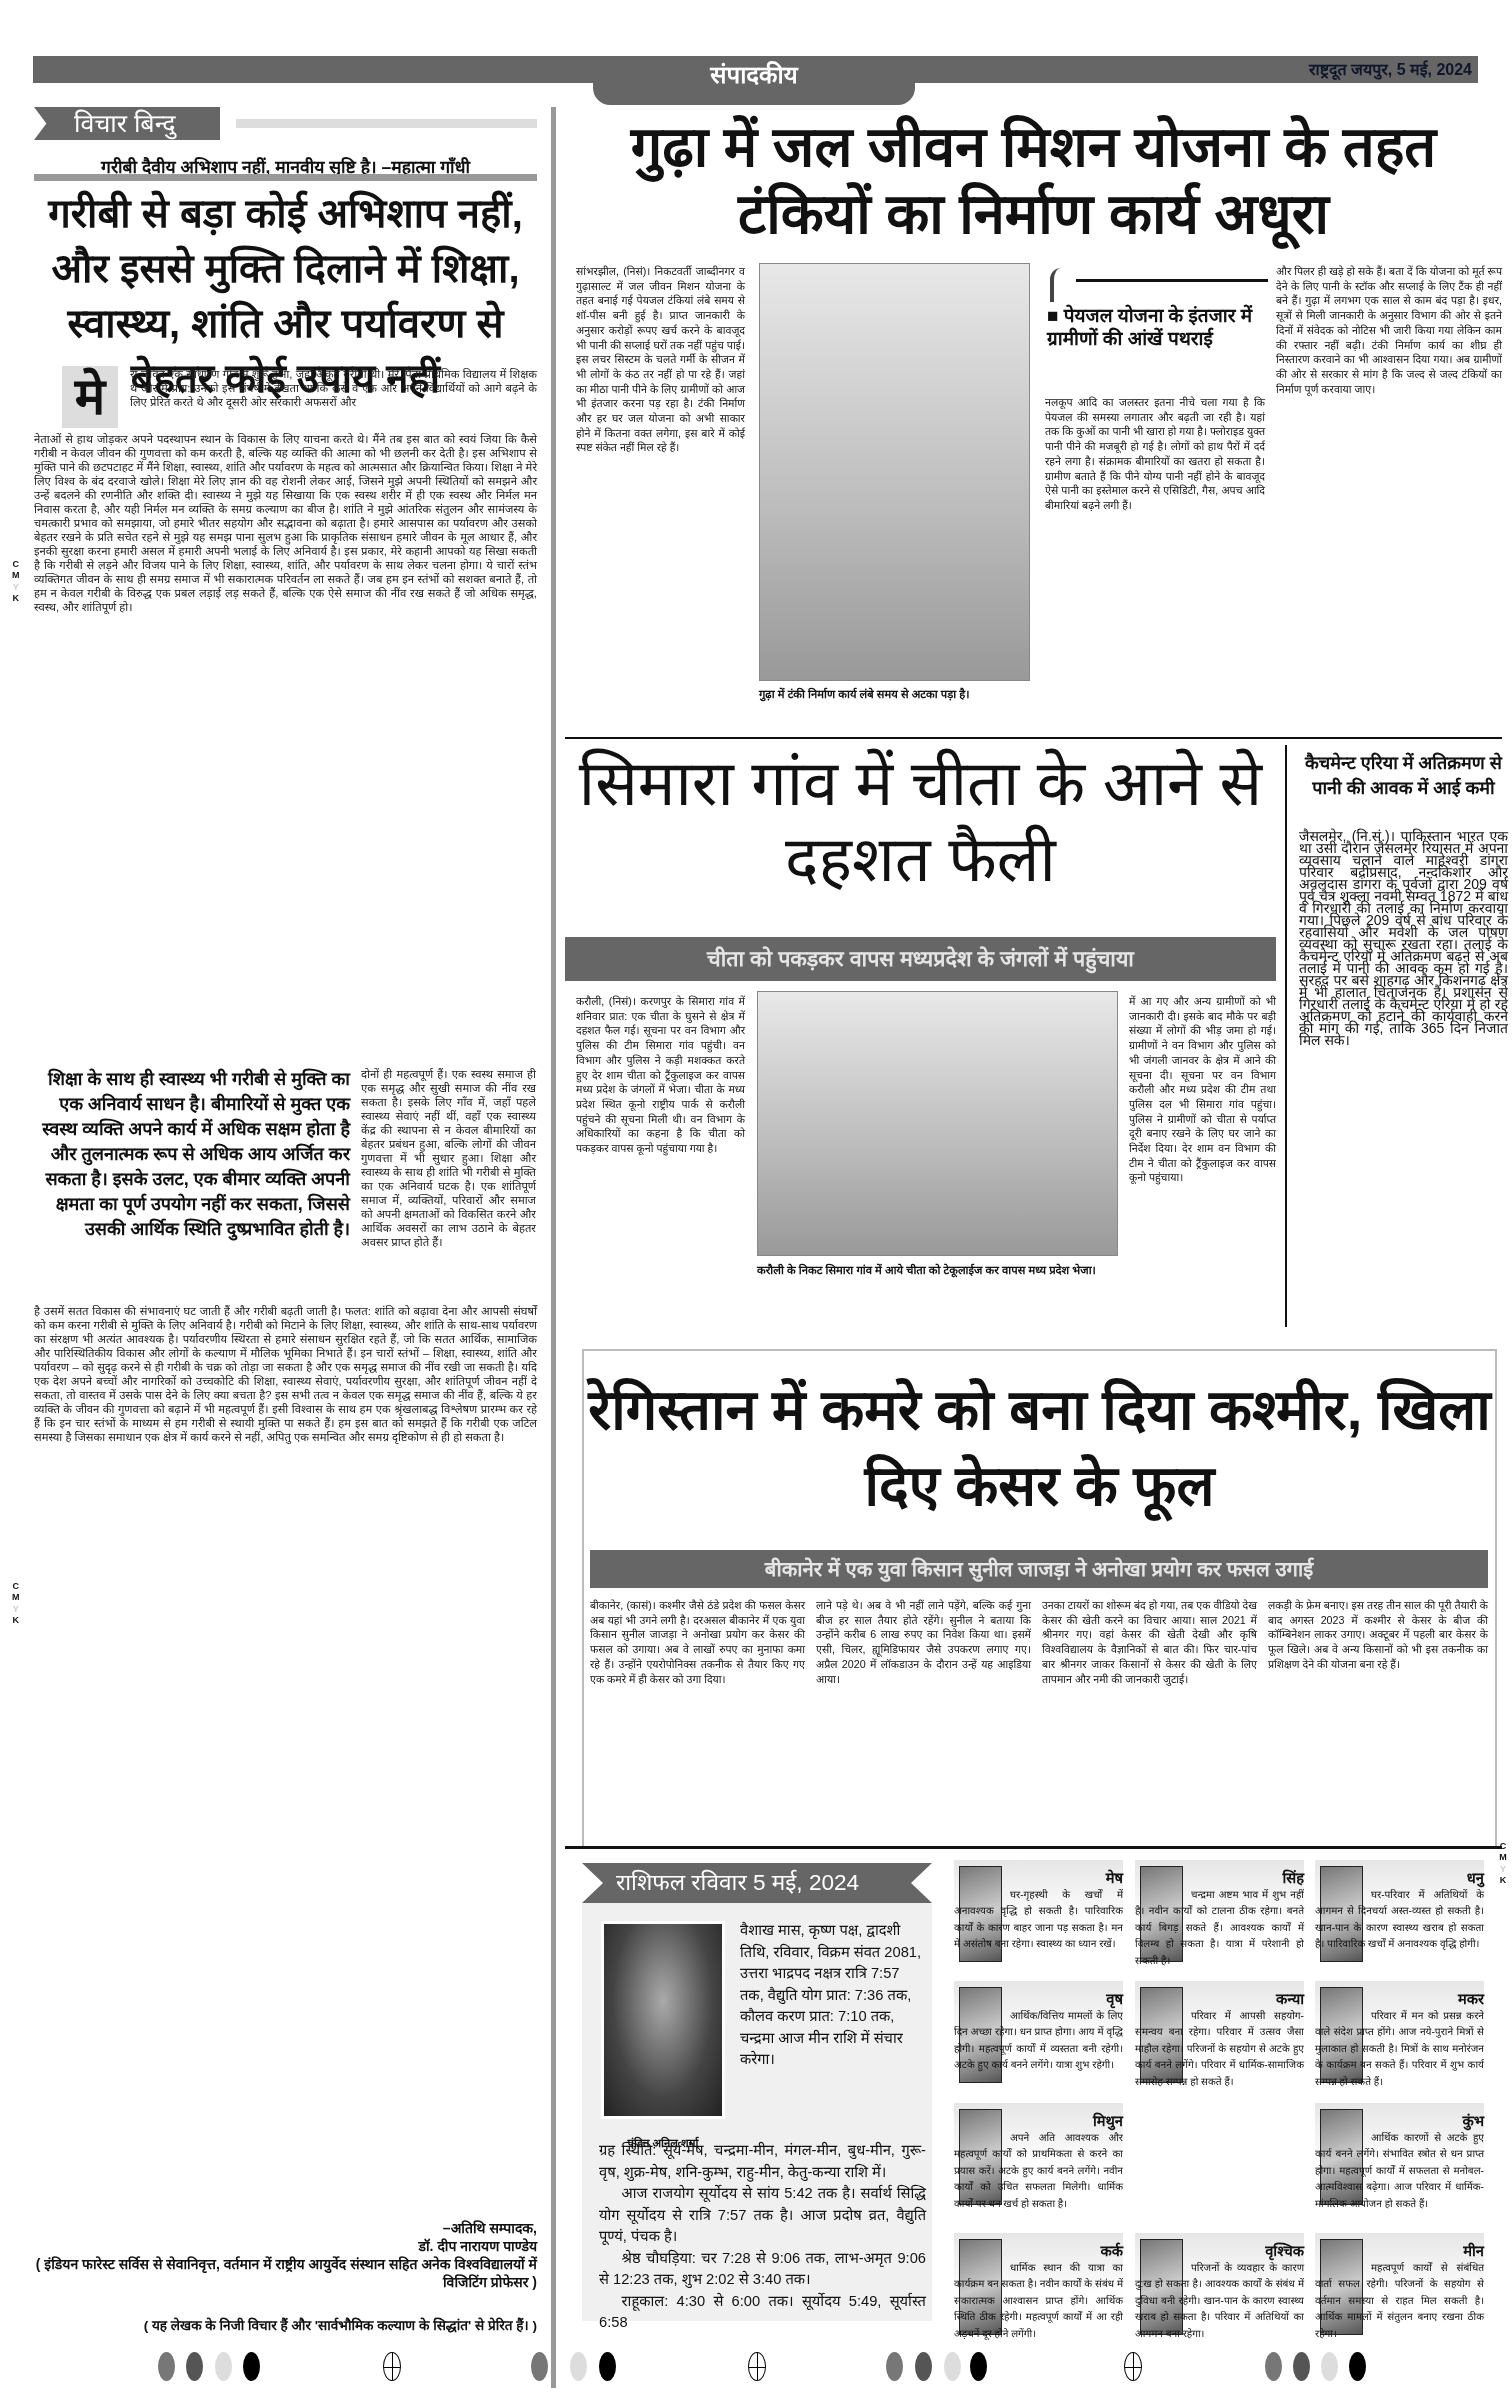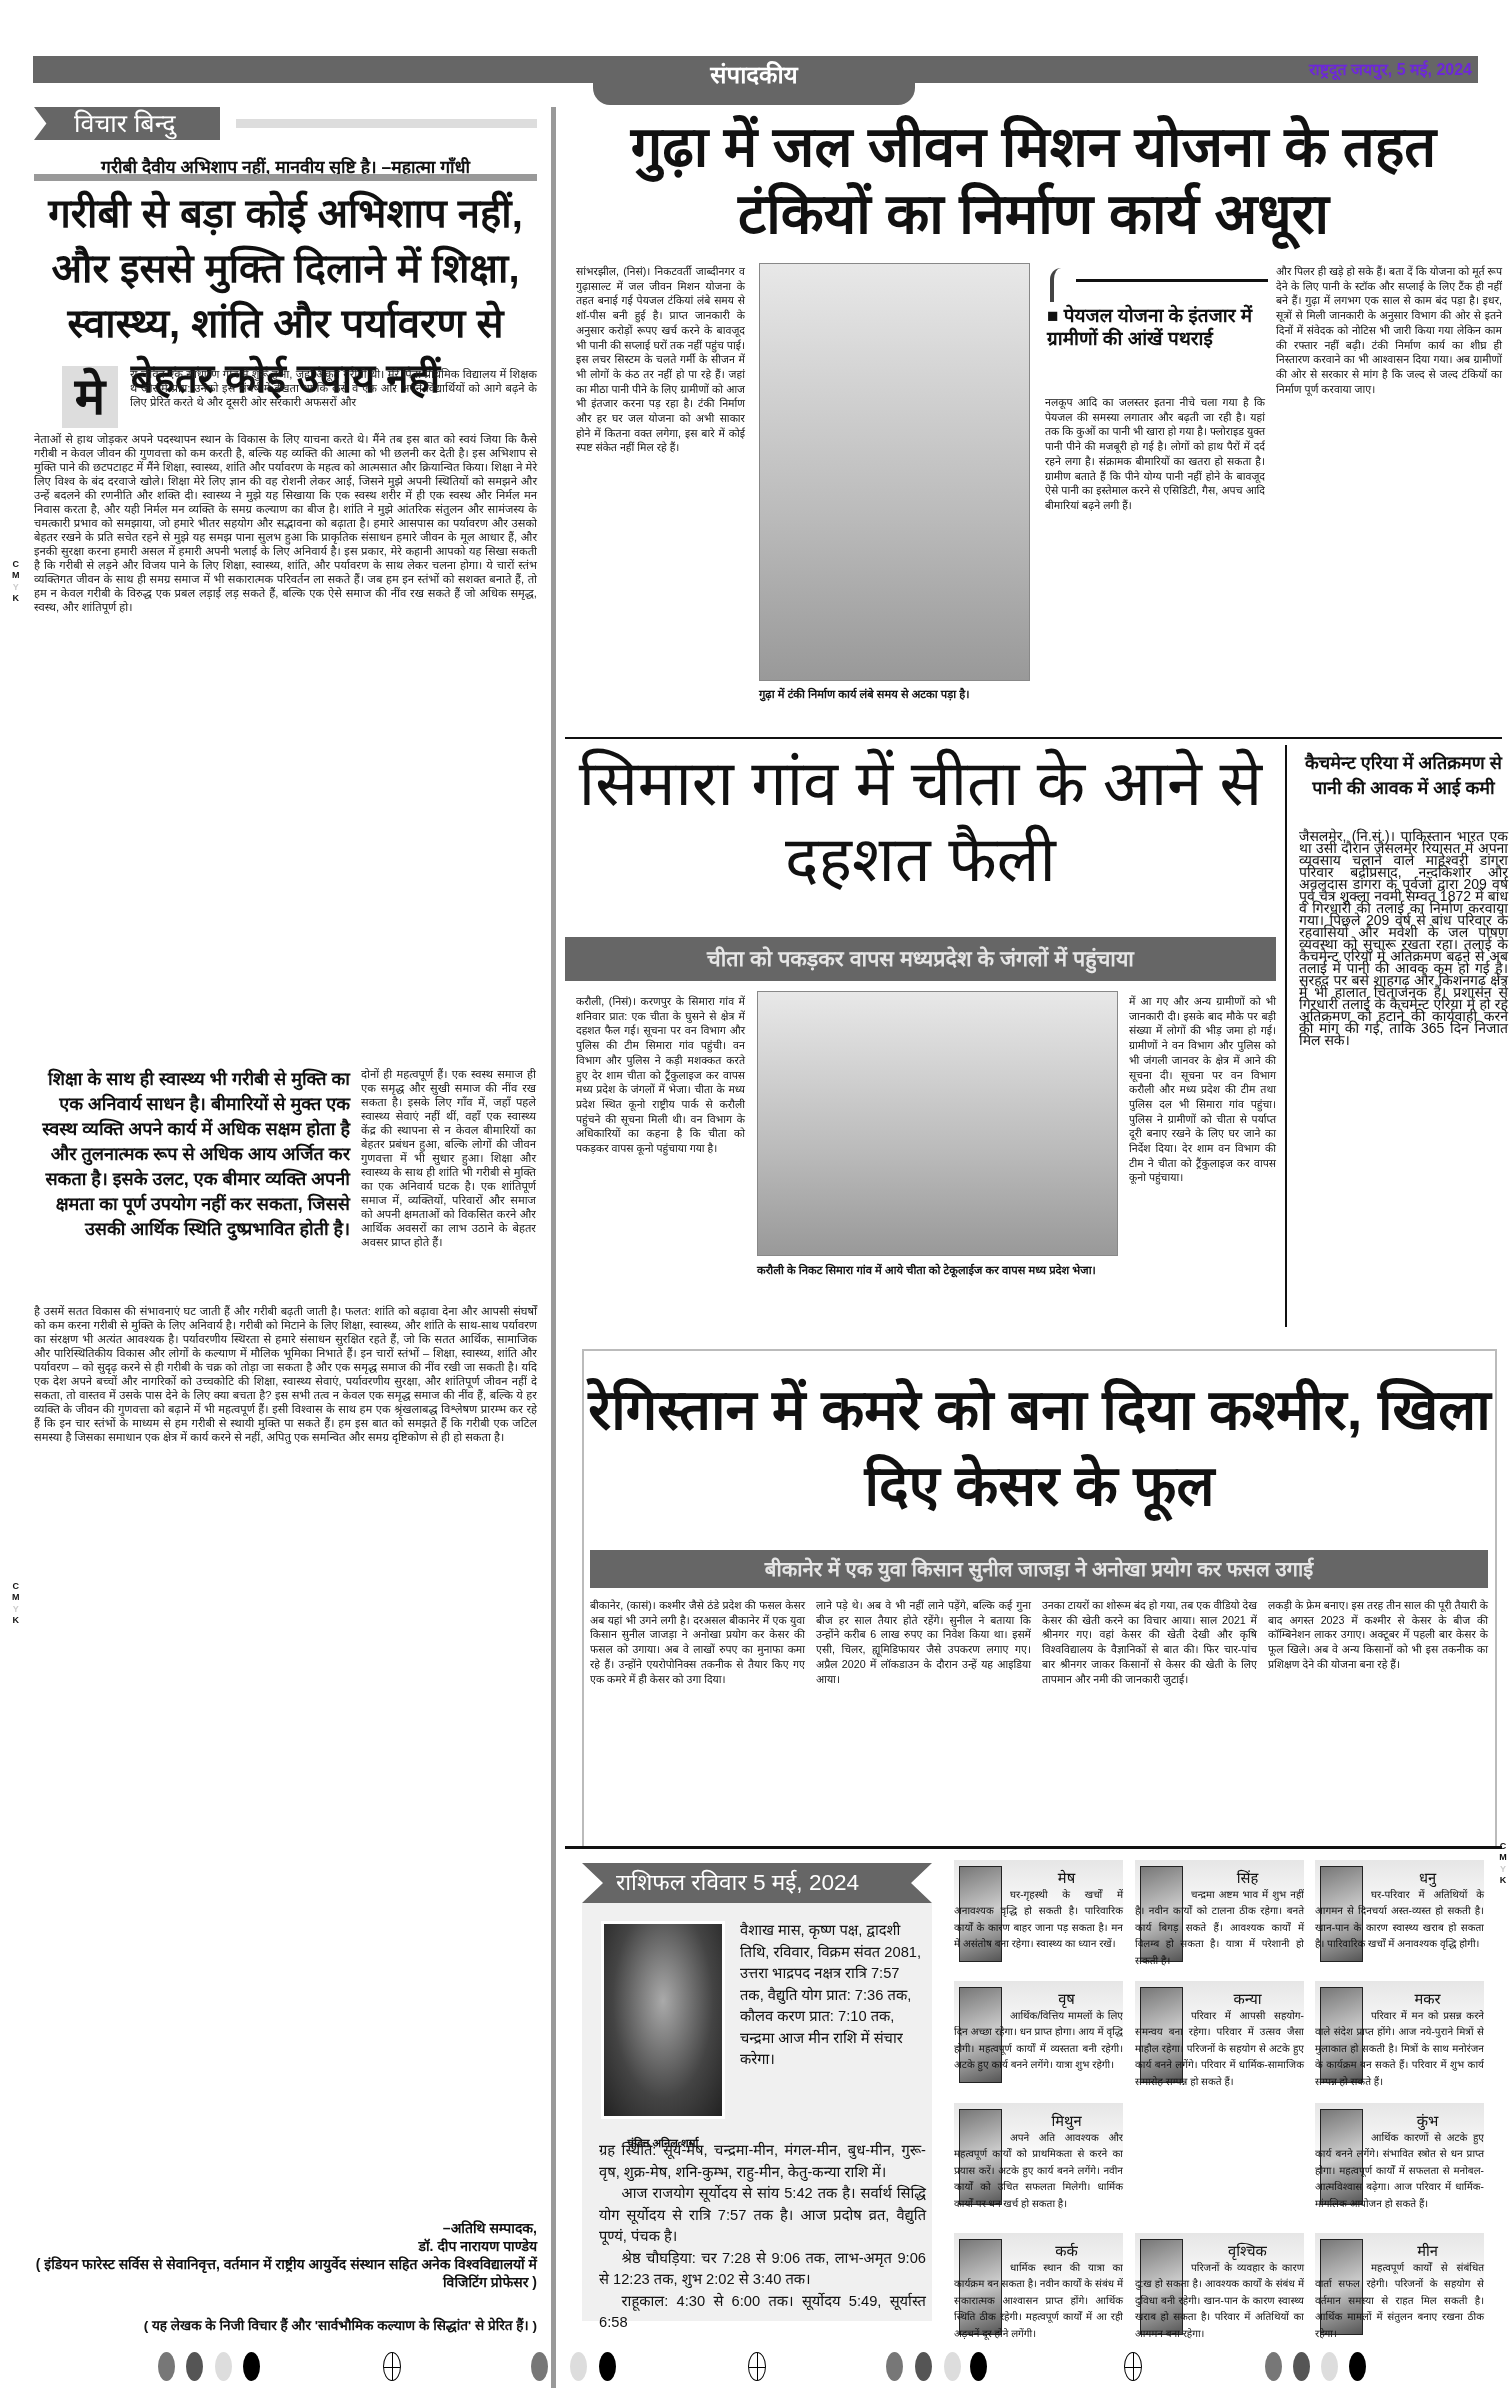--- a/index.html
+++ b/index.html
@@ -1,21 +1,21 @@
 <!DOCTYPE html>
 <html style="font-size:9px"><head>
 <meta charset="utf-8">
 <style>
   *{box-sizing:border-box;margin:0;padding:0}
   body{width:1512px;height:2401px;background:#fff;font-family:"Liberation Sans",sans-serif;color:#111;position:relative;overflow:hidden}
   .abs{position:absolute}
   
   .topbar{left:33px;top:56px;width:1445px;height:27px;background:#666}
   .toptab{left:593px;top:56px;width:322px;height:49px;background:#666;border-radius:0 0 17px 17px;color:#fff;font-size:24px;font-weight:bold;text-align:center;line-height:38px}
-  .topdate{right:40px;top:56px;height:27px;line-height:27px;color:#6d28d9;font-size:16px;font-weight:bold}
+  .topdate{right:40px;top:56px;height:27px;line-height:27px;color:#0f172a;font-size:16px;font-weight:bold}
   .colrule{left:551px;top:107px;width:4.5px;height:2281px;background:#999}
   
   .vb-tag{left:34px;top:107px;width:186px;height:33px;background:#666;color:#fff;font-size:25px;line-height:33px;padding-left:40px;clip-path:polygon(0 0,100% 0,100% 100%,0 100%,12.4px 50%)}
   .vb-line{left:232px;top:119px;width:305px;height:9px;background:#ddd;border-left:4.5px solid #fff}
   .quote{left:34px;top:154px;width:503px;text-align:center;font-size:17.5px;font-weight:bold}
   .quote-rule{left:34px;top:174px;width:503px;height:6.8px;background:#999}
   .ed-head{left:34px;top:186px;width:503px;text-align:center;font-size:40px;font-weight:bold;line-height:55px}
   .dropcap{left:62px;top:366px;width:56px;height:62px;background:#ddd;font-size:51px;font-weight:bold;text-align:center;line-height:62px}
   .body-text{font-size:11.3px;line-height:14px;text-align:justify;color:#222}
   .ed-body1{left:130px;top:367px;width:407px}
@@ -41,21 +41,21 @@
   
   .rf-tag{left:582px;top:1863px;width:350px;height:40px;background:#666;color:#fff;font-size:22.6px;line-height:40px;padding-left:34px;clip-path:polygon(0 0,100% 0,94% 50%,100% 100%,0 100%,6% 50%)}
   .rf-panel{left:582px;top:1903px;width:350px;height:418px;background:#f0f0f0}
   .rf-photo{left:601px;top:1921px;width:124px;height:198px;background:radial-gradient(ellipse at 50% 40%,#aaa,#444 60%,#222);border:3.4px solid #fff}
   .rf-name{left:601px;top:2135px;width:124px;text-align:center;font-size:11.3px;font-weight:bold}
   .rf-text1{left:740px;top:1920px;width:186px;font-size:14.7px;line-height:21.5px}
   .rf-text2{left:599px;top:2140px;width:327px;font-size:14.7px;line-height:21.5px;text-align:justify}
   .sign{width:169px;height:124px}
   .sign-head{height:62px;background:linear-gradient(180deg,#e6e6e6,#fff)}
   .sign-img{position:absolute;left:4.5px;top:5.6px;width:43px;height:96px;background:linear-gradient(160deg,#777,#ccc,#555);border:1.1px solid #222}
-  .sign-name{position:absolute;left:56px;top:6.8px;width:113px;text-align:center;font-size:14.7px;font-weight:normal}
+  .sign-name{position:absolute;left:56px;top:6.8px;width:113px;text-align:right;font-size:14.7px;font-weight:bold}
   .sign-text{position:absolute;left:0;top:27px;width:169px;font-size:10.2px;line-height:16.4px;text-indent:56px;text-align:justify}
   .dot{position:absolute;width:17px;height:29px;border-radius:50%}
   .reg{position:absolute;width:18px;height:29px;border:1.1px solid #000;border-radius:50%}
   .reg:before{content:"";position:absolute;left:8px;top:0;width:1.1px;height:100%;background:#000}
   .reg:after{content:"";position:absolute;top:13.6px;left:0;width:100%;height:1.1px;background:#000}
   .cmyk{position:absolute;font-size:9px;font-weight:bold;line-height:11.3px;text-align:center;width:11.3px}
 </style>
 </head>
 <body>
 

